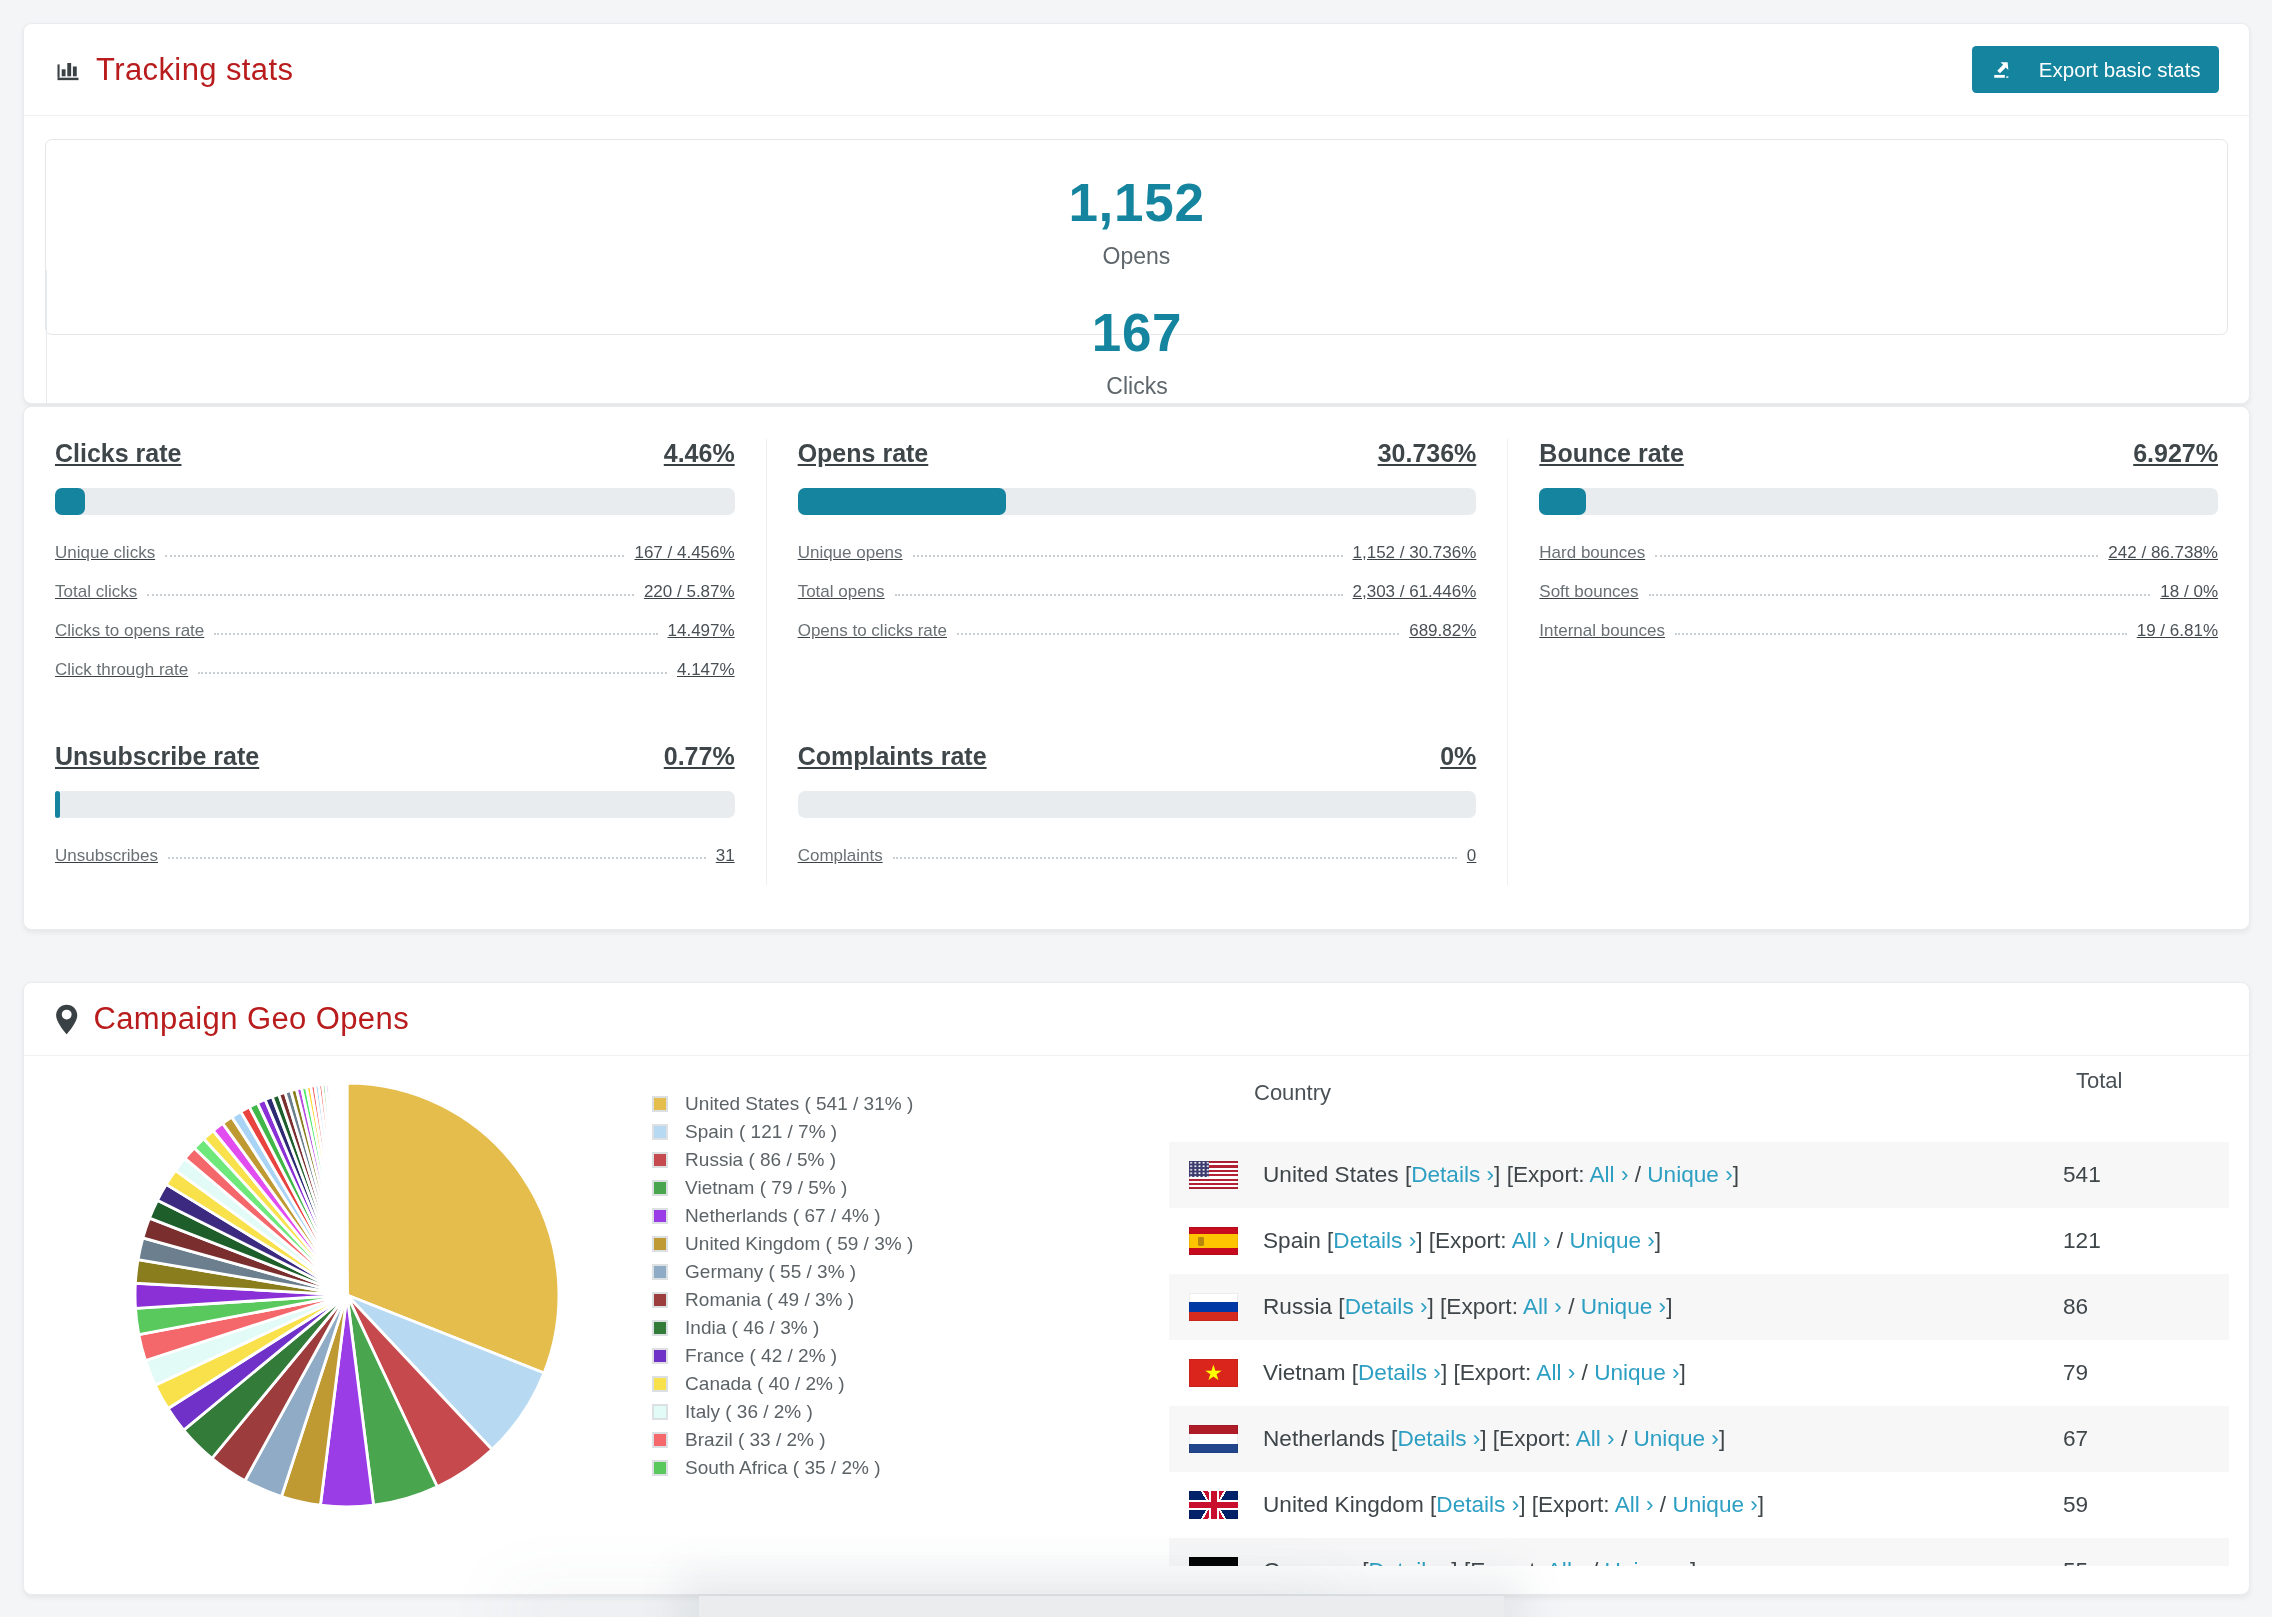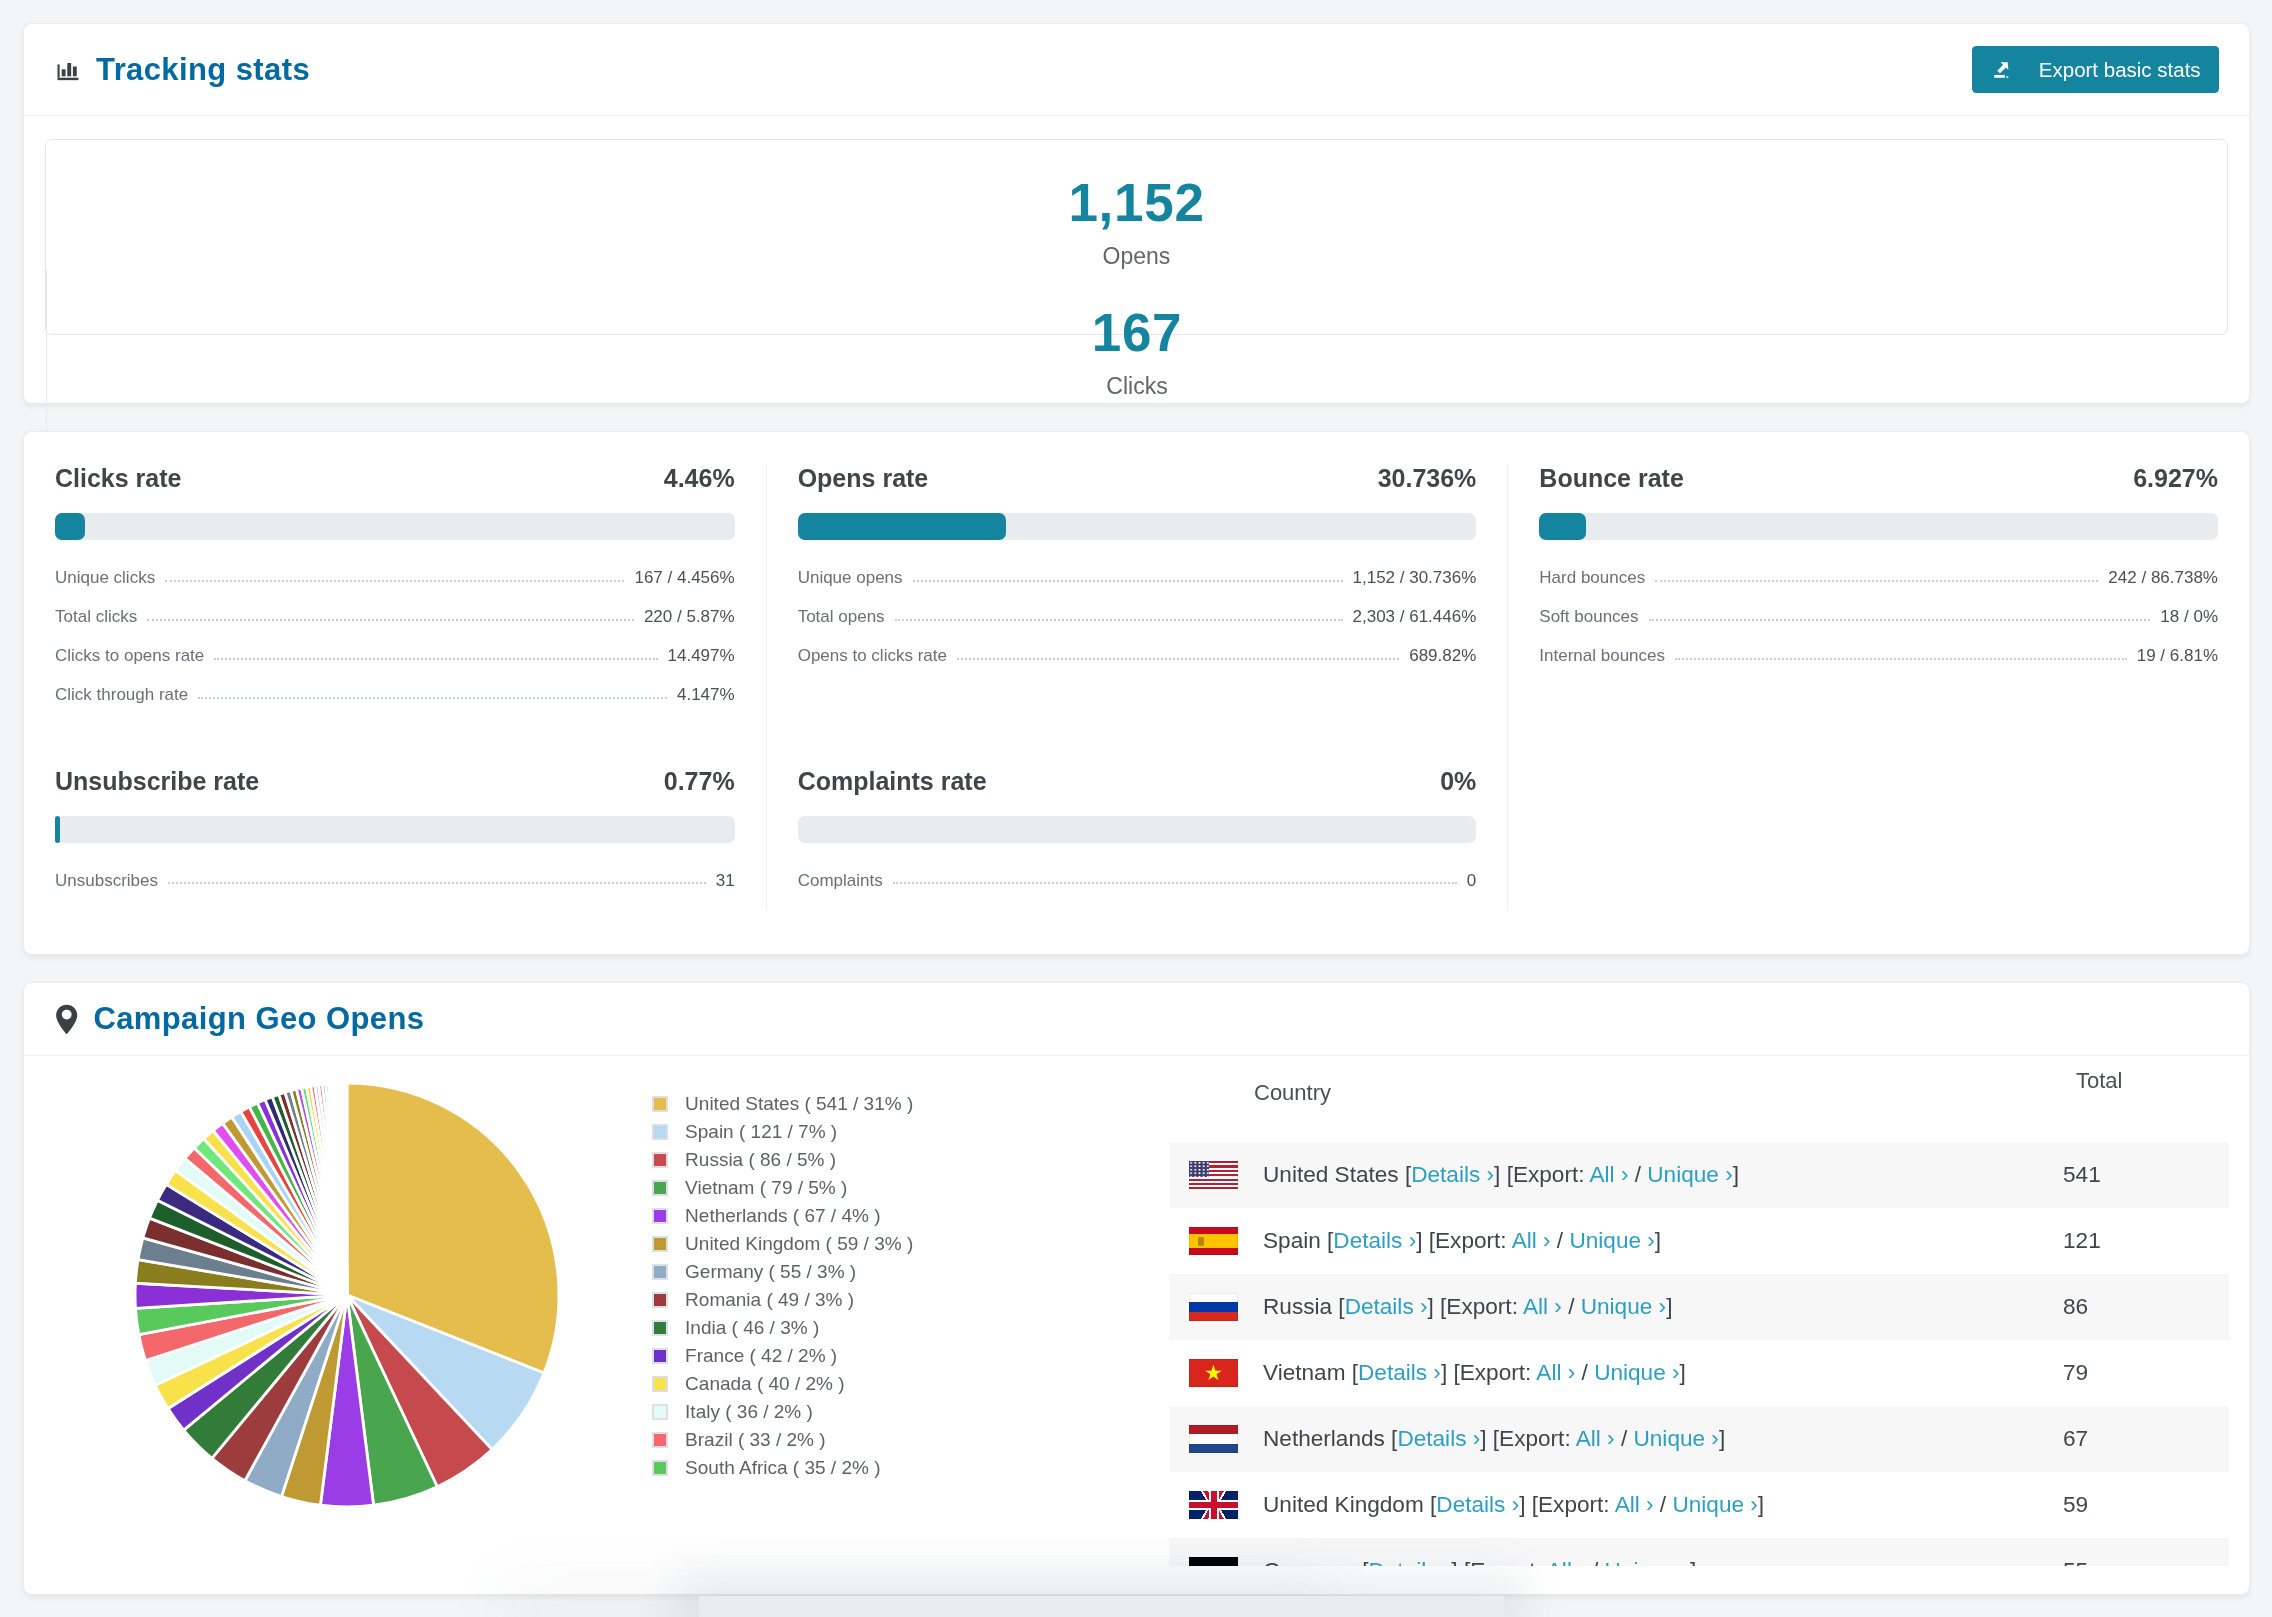--- a/index.html
+++ b/index.html
@@ -11,30 +11,30 @@
     color:#3A4145;
   }
   .card {
     position:absolute; left:23px; right:23px;
     background:#FFFFFF;
     border:1.4px solid #E9EBEE;
     border-radius:8.5px;
     box-shadow:0 2.1px 5.6px rgba(40,50,60,0.07);
   }
   #card-tracking { top:23px;  height:381px; }
-  #card-rates    { top:431px; height:524px; }
+  #card-rates    { top:406px; height:524px;text-decoration:underline; }
   #card-geo      { top:982px;height:613px; overflow:hidden; }
 
   .card-header {
     display:flex; align-items:center;
     padding:0 30px; border-bottom:1.4px solid #EFF1F3;
   }
   #card-tracking .card-header { height:92px; }
   #card-geo .card-header      { height:73px; }
-  .card-title { font-size:31px; font-weight:700; color:#0369a1; letter-spacing:0.4px; }
+  .card-title { font-size:31px; font-weight:400; color:#b91c1c; letter-spacing:0.4px; }
   .hdr-icon { margin-right:14px; display:inline-flex; }
 
   
   .btn-export {
     margin-left:auto; height:47px; padding:0 18.4px;
     background:#15849E; color:#FFFFFF; border:none; border-radius:4.2px;
     font-family:"Liberation Sans", sans-serif;
     font-size:20.5px; display:flex; align-items:center; gap:26px; cursor:pointer;
   }
 

